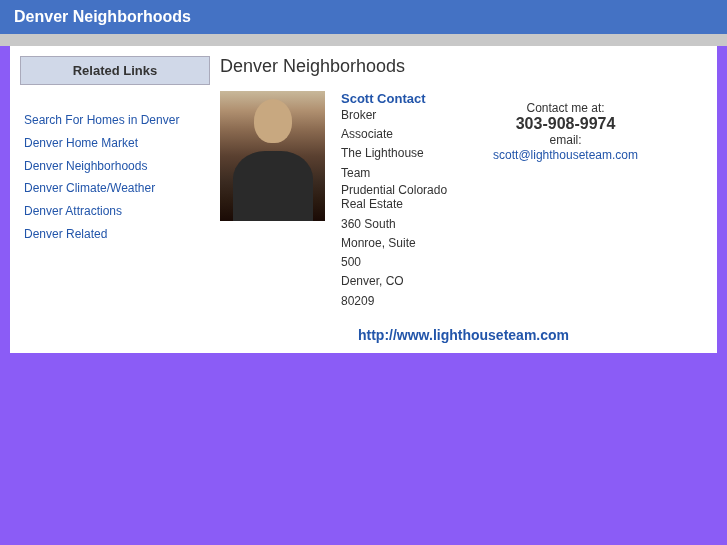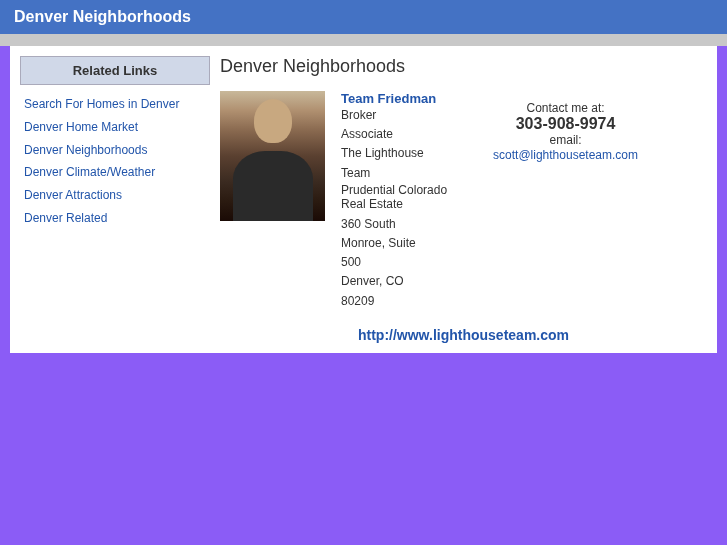--- a/index.html
+++ b/index.html
@@ -41,21 +41,21 @@
       flex-shrink: 0;
     }
     .related-links-header {
       background: #d0d8e8;
       border: 1px solid #aab;
       text-align: center;
       padding: 6px 8px;
       font-weight: bold;
       font-size: 13px;
       color: #333;
-      margin-bottom: 8px;
+      margin-bottom: 24px;
     }
     .sidebar-link {
       display: block;
       color: #2255aa;
       text-decoration: none;
       padding: 3px 4px;
       font-size: 12px;
       line-height: 1.4;
       cursor: pointer;
     }
@@ -225,21 +225,21 @@
       <h1 class="page-title">Denver Neighborhoods</h1>
 
       <div class="agent-section">
 
         <div class="agent-photo">
           <div class="agent-photo-inner"></div>
         </div>
 
         <div class="agent-details-col">
           <a class="agent-name" href="#">
-            <span>Team Friedman</span>
+            <span>Scott Contact</span>
           </a>
           <div class="agent-title">
             <span>Broker</span><br>
             <span>Associate</span><br>
             <span>The Lighthouse</span><br>
             <span>Team</span>
           </div>
           <div class="agent-company">
             <span>Prudential Colorado</span><br>
             <span>Real Estate</span>

